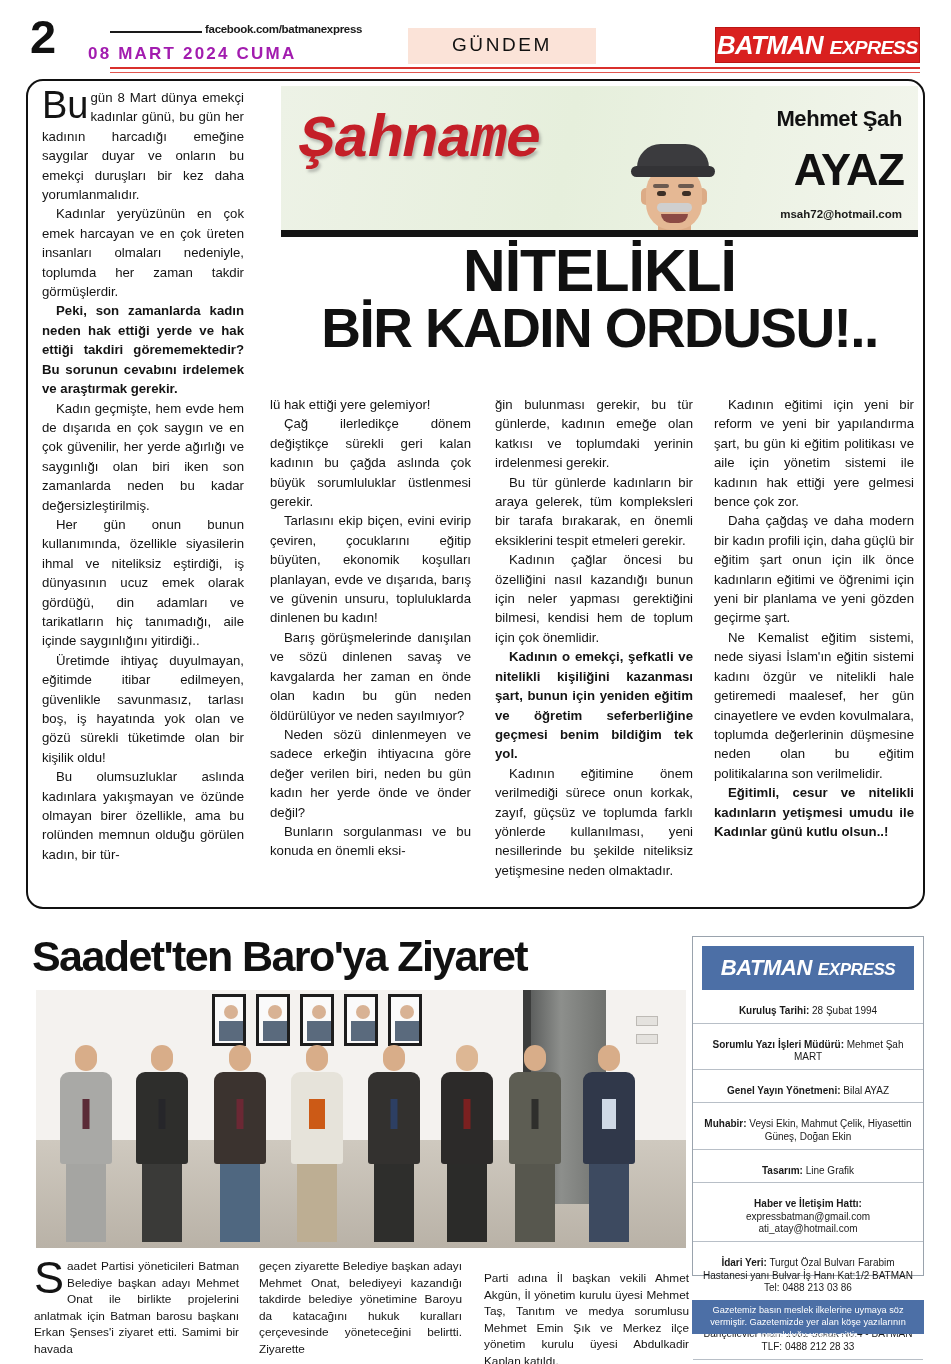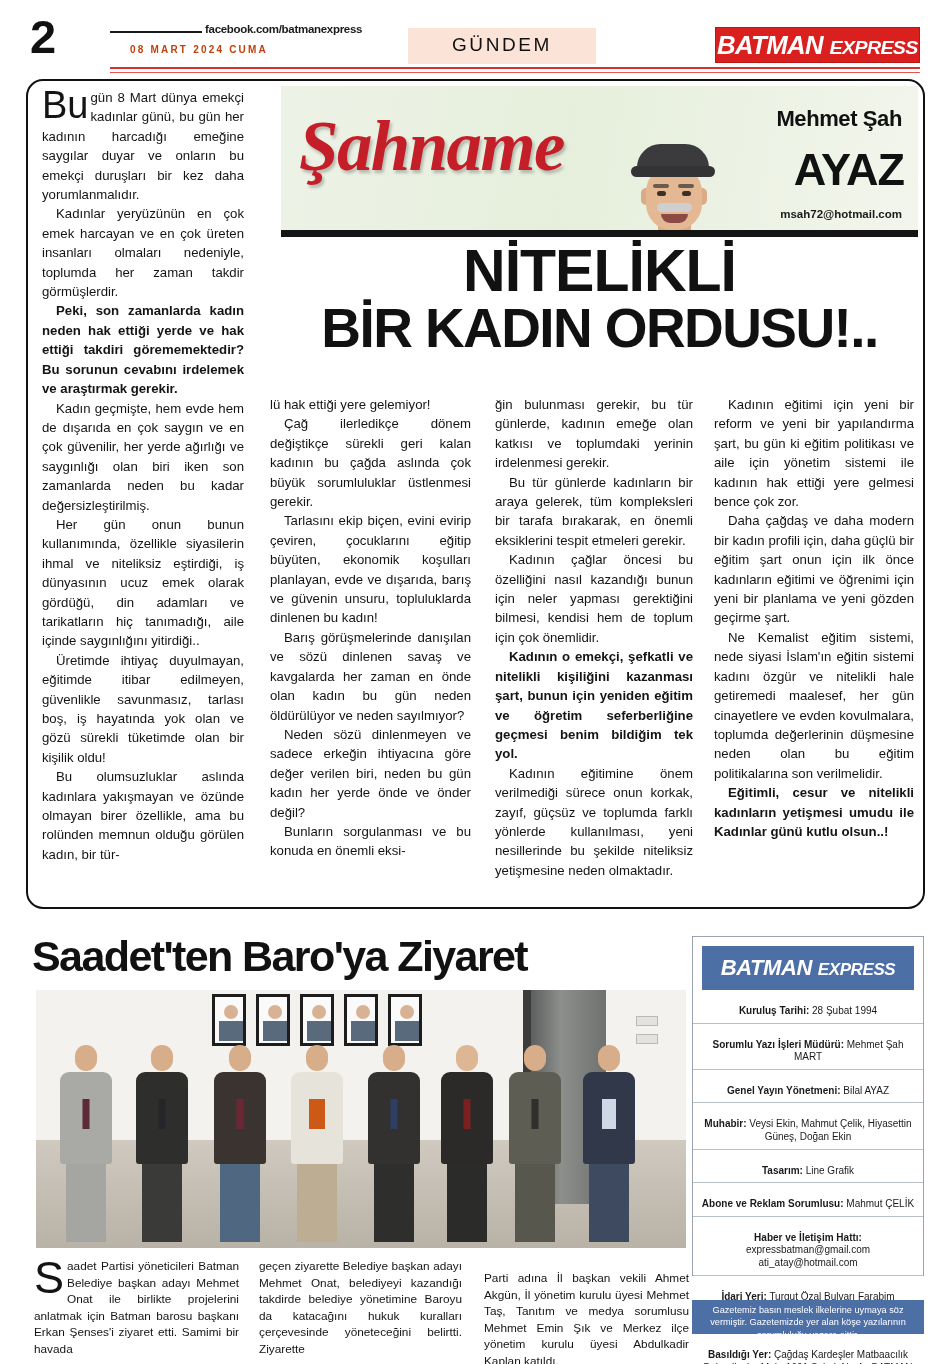--- a/index.html
+++ b/index.html
@@ -25,21 +25,21 @@
   }
   .fb-rule {
     position:absolute; left:110px; top:31px; width:92px; height:2px; background:#1a1a1a;
   }
   .fb-url {
     position:absolute; left:205px; top:23px;
     font-size:11.5px; font-weight:600; letter-spacing:-0.3px; color:#1a1a1a;
   }
   .date-line {
     position:absolute; left:88px; top:44px;
-    font-size:10px; font-weight:bold; letter-spacing:2.2px; color:#c2410c;margin-left:42px;
+    font-size:17px; font-weight:bold; letter-spacing:2.2px; color:#a21caf;
   }
   .gundem-band {
     position:absolute; left:408px; top:28px; width:188px; height:36px;
     background:#fbe3d8;
   }
   .gundem-text {
     position:absolute; left:408px; top:34px; width:188px;
     text-align:center; font-size:19px; letter-spacing:2.6px;
     font-weight:500; color:#111;
   }
@@ -69,24 +69,24 @@
 
   
   .banner {
     position:absolute; left:281px; top:86px; width:637px; height:151px;
     overflow:hidden;
     background:linear-gradient(100deg,#edf2e6 0%,#e6efdc 45%,#f2f5ec 100%);
     border-bottom:7px solid #141414;
   }
   .banner-title {
     position:absolute; left:18px; top:20px;
-    font-size:71px; font-weight:bold; font-style:italic;
+    font-size:60px; font-weight:bold; font-style:italic;
     color:#c41f28; letter-spacing:-1.6px;
     text-shadow:2px 3px 3px rgba(80,80,80,.35);
-    font-family:Liberation Serif, serif;
+    font-family:Liberation Mono, monospace;
   }
   .author-first {
     position:absolute; right:16px; top:20px;
     font-size:22px; font-weight:bold; color:#111; letter-spacing:-0.4px;
     text-align:right;
   }
   .author-last {
     position:absolute; right:14px; top:59px;
     font-size:45px; font-weight:bold; color:#111; letter-spacing:-1px;
     text-align:right; line-height:50px;
@@ -398,20 +398,19 @@
 <div class="colophon">
   <div class="colo-logo">
     <span><span>BATMAN</span> <span class="sm">EXPRESS</span></span>
   </div>
   <div id="colo-rows">
       <div class="crow"><b>Kuruluş Tarihi:</b><span> 28 Şubat 1994</span></div>
       <div class="crow"><b>Sorumlu Yazı İşleri Müdürü:</b><span> Mehmet Şah MART</span></div>
       <div class="crow"><b>Genel Yayın Yönetmeni:</b><span> Bilal AYAZ</span></div>
       <div class="crow"><b>Muhabir:</b><span> Veysi Ekin, Mahmut Çelik, Hiyasettin Güneş, Doğan Ekin</span></div>
       <div class="crow"><b>Tasarım:</b><span> Line Grafik</span></div>
-      <div class="crow"><b>Abone ve Reklam Sorumlusu:</b><span> Mahmut ÇELİK</span></div>
       <div class="crow"><b>Haber ve İletişim Hattı:</b><br><span>expressbatman@gmail.com</span><br><span>ati_atay@hotmail.com</span></div>
       <div class="crow"><b>İdari Yeri:</b><span> Turgut Özal Bulvarı Farabim Hastanesi yanı Bulvar İş Hanı Kat:1/2 BATMAN Tel: 0488 213 03 86</span></div>
       <div class="crow"><b>Basıldığı Yer:</b><span> Çağdaş Kardeşler Matbaacılık Bahçelievler Mah. 1601 Sokak No:4  -  BATMAN TLF: 0488 212 28 33</span></div>
       <div class="crow"><span>Yerel Süreli Yayın</span></div>
     </div>
 </div>
 <div class="colo-note">Gazetemiz basın meslek ilkelerine uymaya söz vermiştir. Gazetemizde yer alan köşe yazılarının sorumluluğu yazara aittir.</div>
 
 </body></html>

